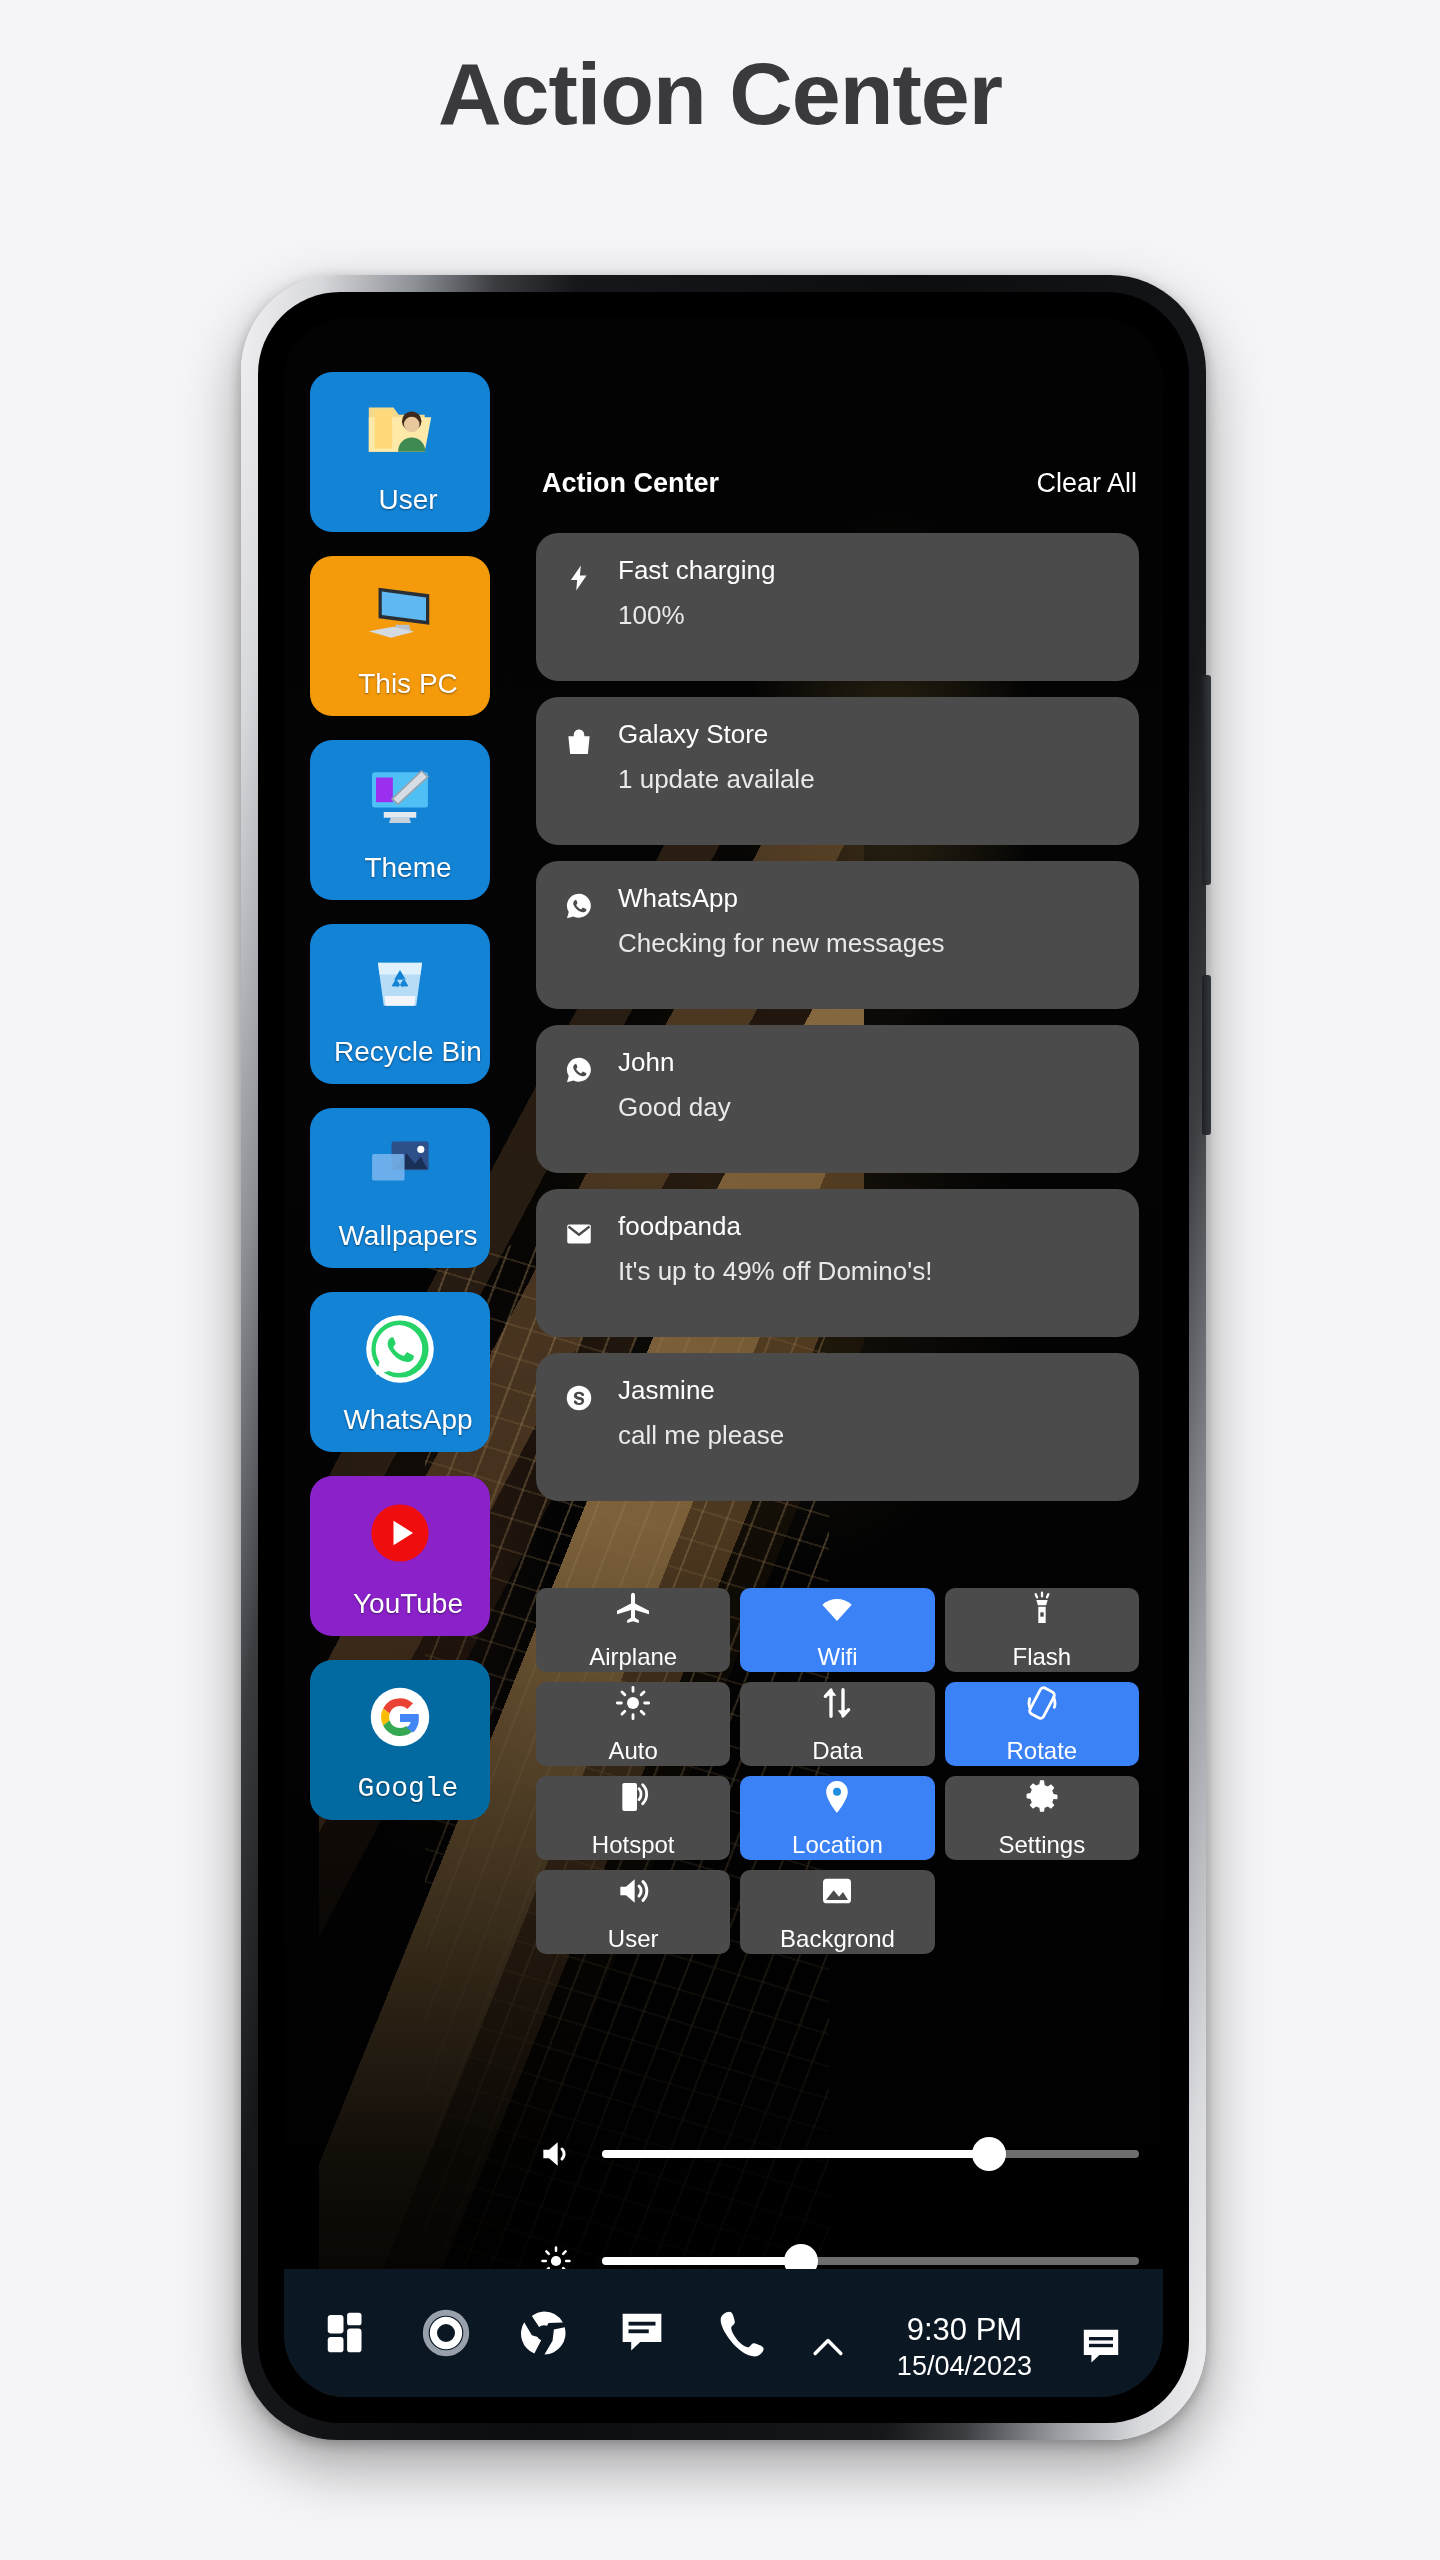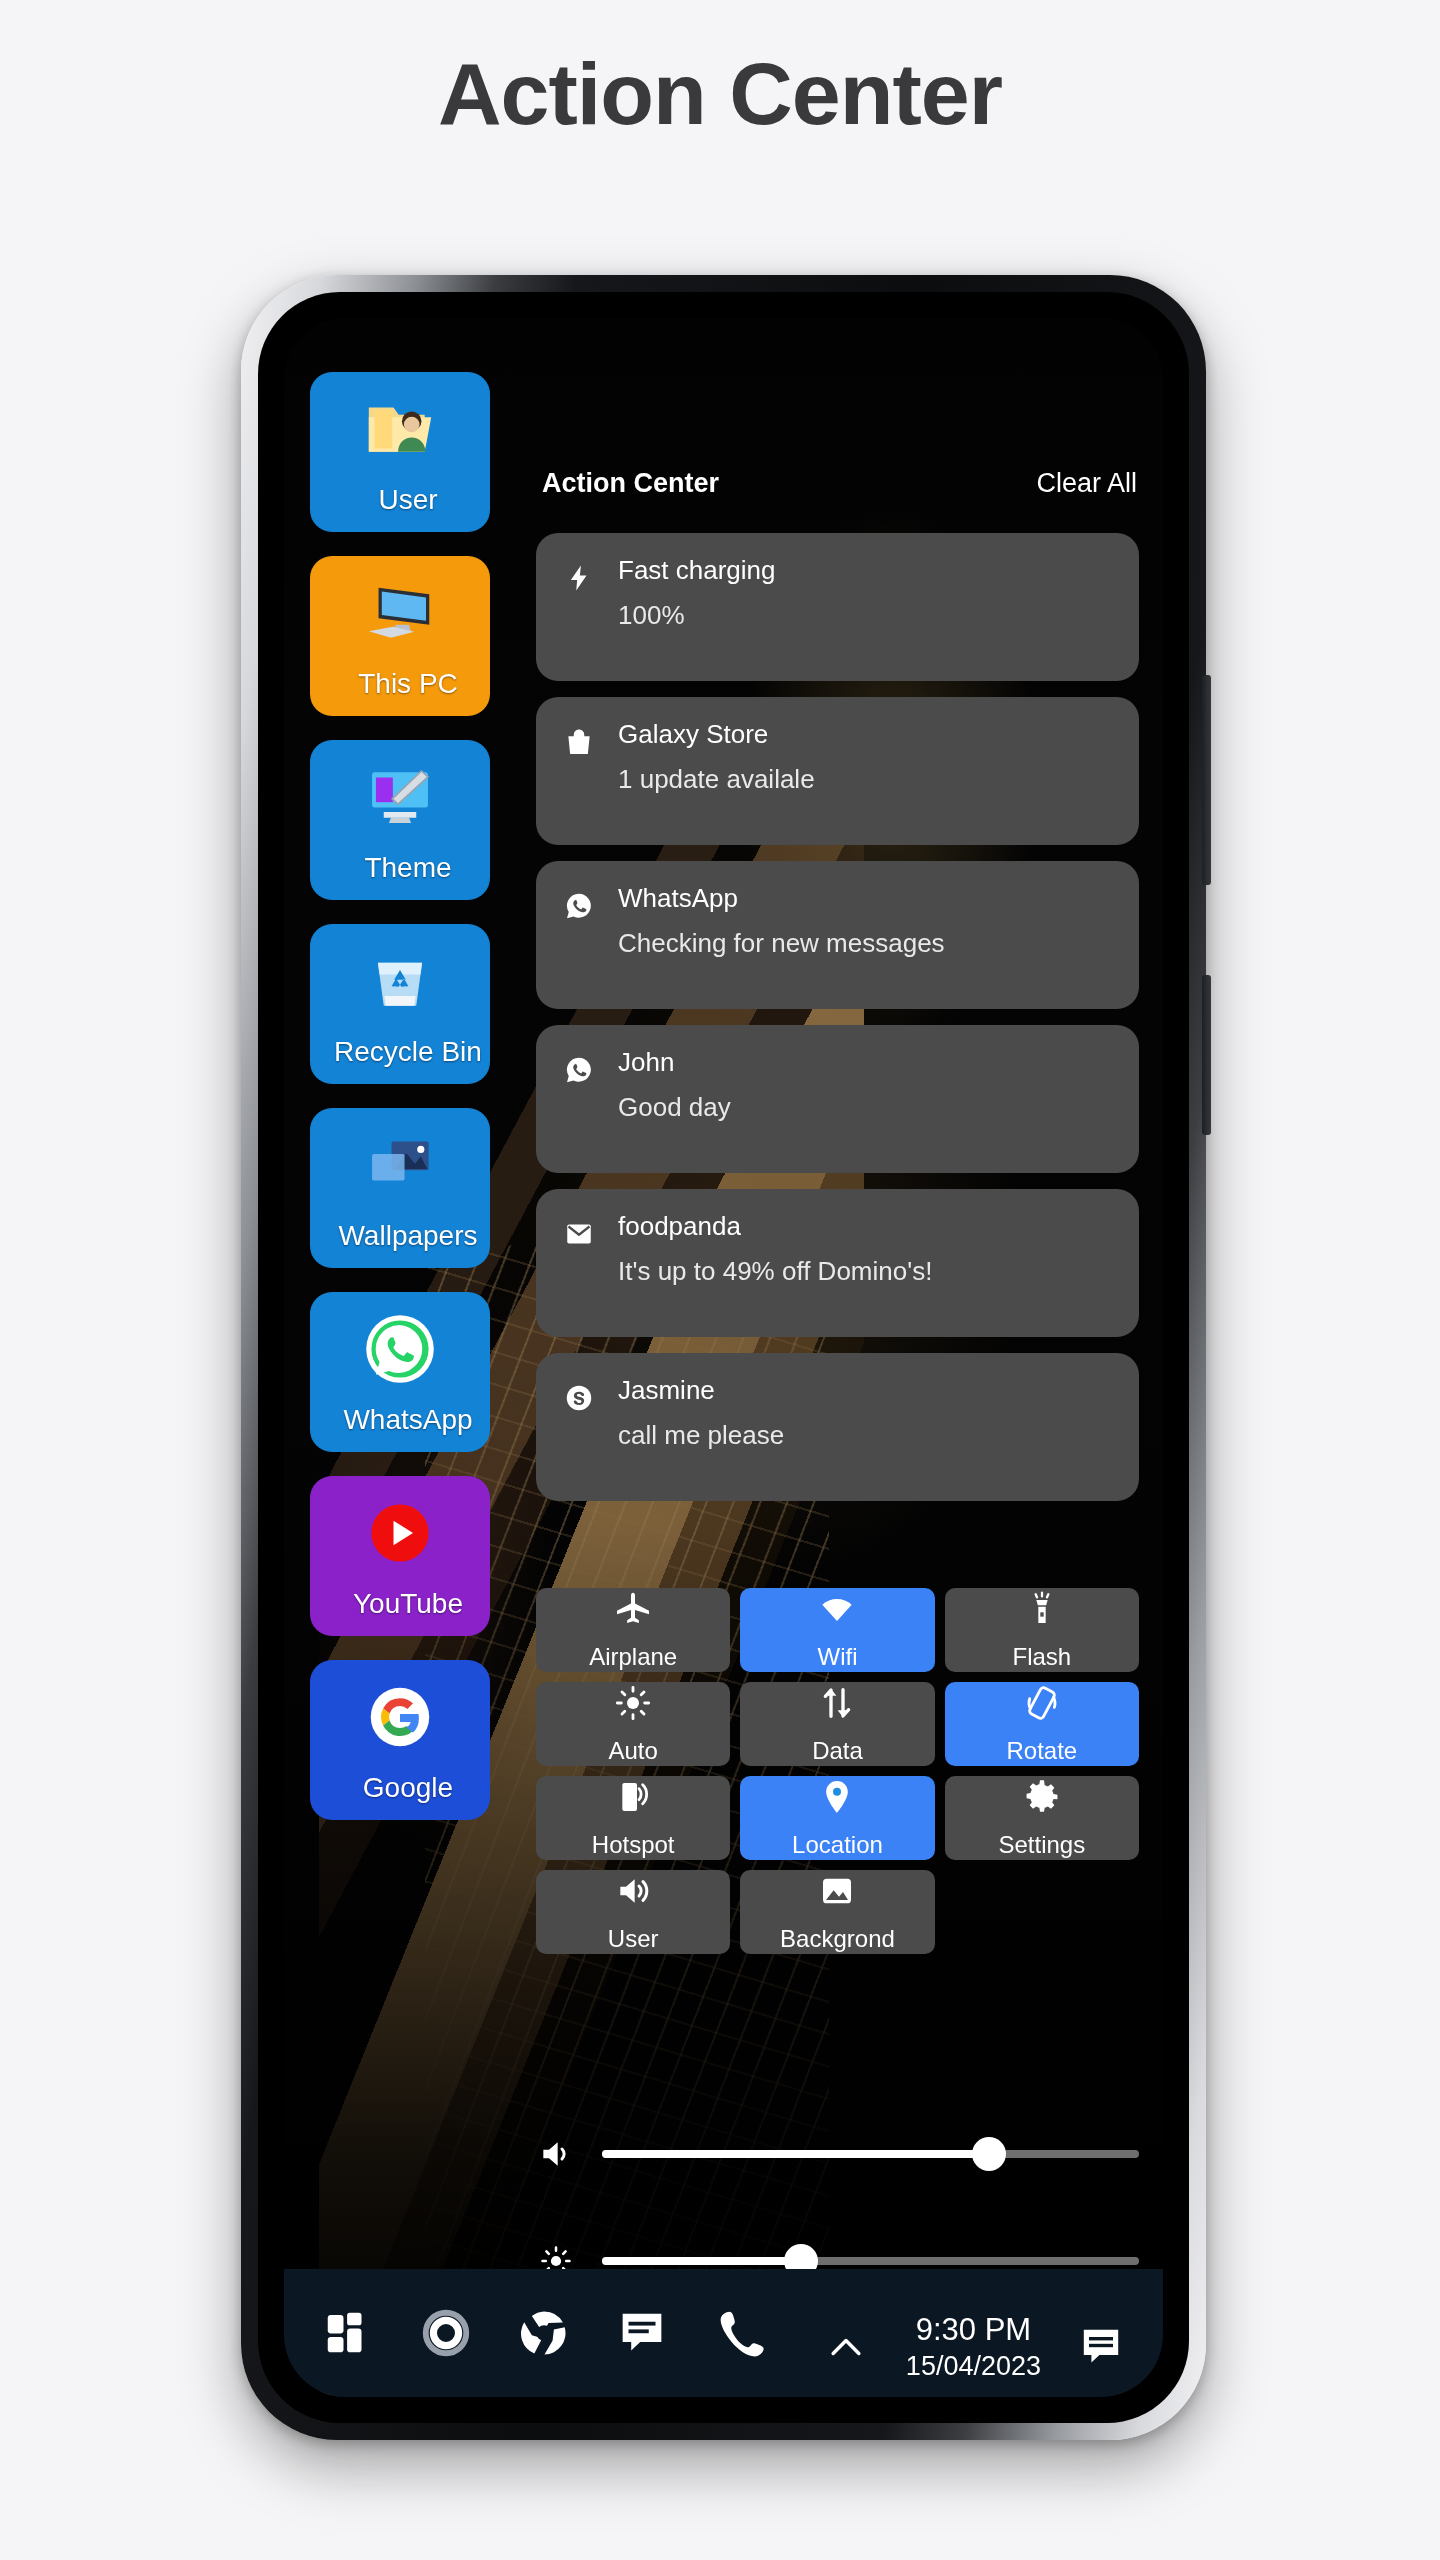--- a/index.html
+++ b/index.html
@@ -197,21 +197,21 @@
 
   
   .taskbar{
     position:absolute; left:0; right:0; bottom:0; height:128px;
     background:#0b1722;
     display:flex; align-items:center;
     z-index:8;
   }
   .tb-left{ display:flex; align-items:center; gap:42px; padding-left:36px; }
   .tb-ico{ width:56px; height:56px; display:flex; align-items:center; justify-content:center; cursor:pointer; }
-  .tb-right{ margin-left:auto; display:flex; align-items:center; gap:32px; padding-right:34px;margin-top:28px; }
+  .tb-right{ margin-left:auto; display:flex; align-items:center; gap:41px; padding-right:34px;margin-top:28px; }
   .tb-clock{ display:flex; flex-direction:column; align-items:center; line-height:1.25; }
   .tb-time{ font-size:31px; color:#fff; }
   .tb-date{ font-size:27px; color:#fff; }
 </style>
 </head>
 <body>
 
 <div class="page-title">Action Center</div>
 
 <div class="phone-wrap">
@@ -302,21 +302,21 @@
           </div>
           <div class="desk-icon" style="background: rgb(139, 34, 201);">
             <span class="glyph">
               <svg width="78" height="78" viewBox="0 0 24 24">
                 <circle cx="12" cy="12" r="8.8" fill="#f00d0d"></circle>
                 <path d="M10 8.2 16 12l-6 3.8z" fill="#fff"></path>
               </svg>
             </span>
             <span class="lbl">YouTube</span>
           </div>
-          <div class="desk-icon" style="background: #1d4ed8;">
+          <div class="desk-icon" style="background: #0369a1; font-family: Liberation Mono, monospace;">
             <span class="glyph">
               <svg width="78" height="78" viewBox="0 0 24 24">
                 <circle cx="12" cy="12" r="9" fill="#fff"></circle>
                 <path d="M12 6.2a5.8 5.8 0 0 1 4 1.6l-1.7 1.7A3.4 3.4 0 0 0 12 8.6a3.4 3.4 0 0 0-3.2 2.3l-2-1.5A5.8 5.8 0 0 1 12 6.2z" fill="#ea4335"></path>
                 <path d="M6.8 9.4l2 1.5a3.4 3.4 0 0 0 0 2.2l-2 1.5a5.8 5.8 0 0 1 0-5.2z" fill="#fbbc05"></path>
                 <path d="M8.8 13.1a3.4 3.4 0 0 0 3.2 2.3c.8 0 1.5-.2 2-.6l2 1.5a5.8 5.8 0 0 1-9.2-1.7z" fill="#34a853"></path>
                 <path d="M17.8 11.1H12v2.4h3.3a2.9 2.9 0 0 1-1.3 1.8l2 1.5a5.8 5.8 0 0 0 1.8-4.3c0-.5 0-.9-.1-1.4z" fill="#4285f4"></path>
               </svg>
             </span>
             <span class="lbl">Google</span>

